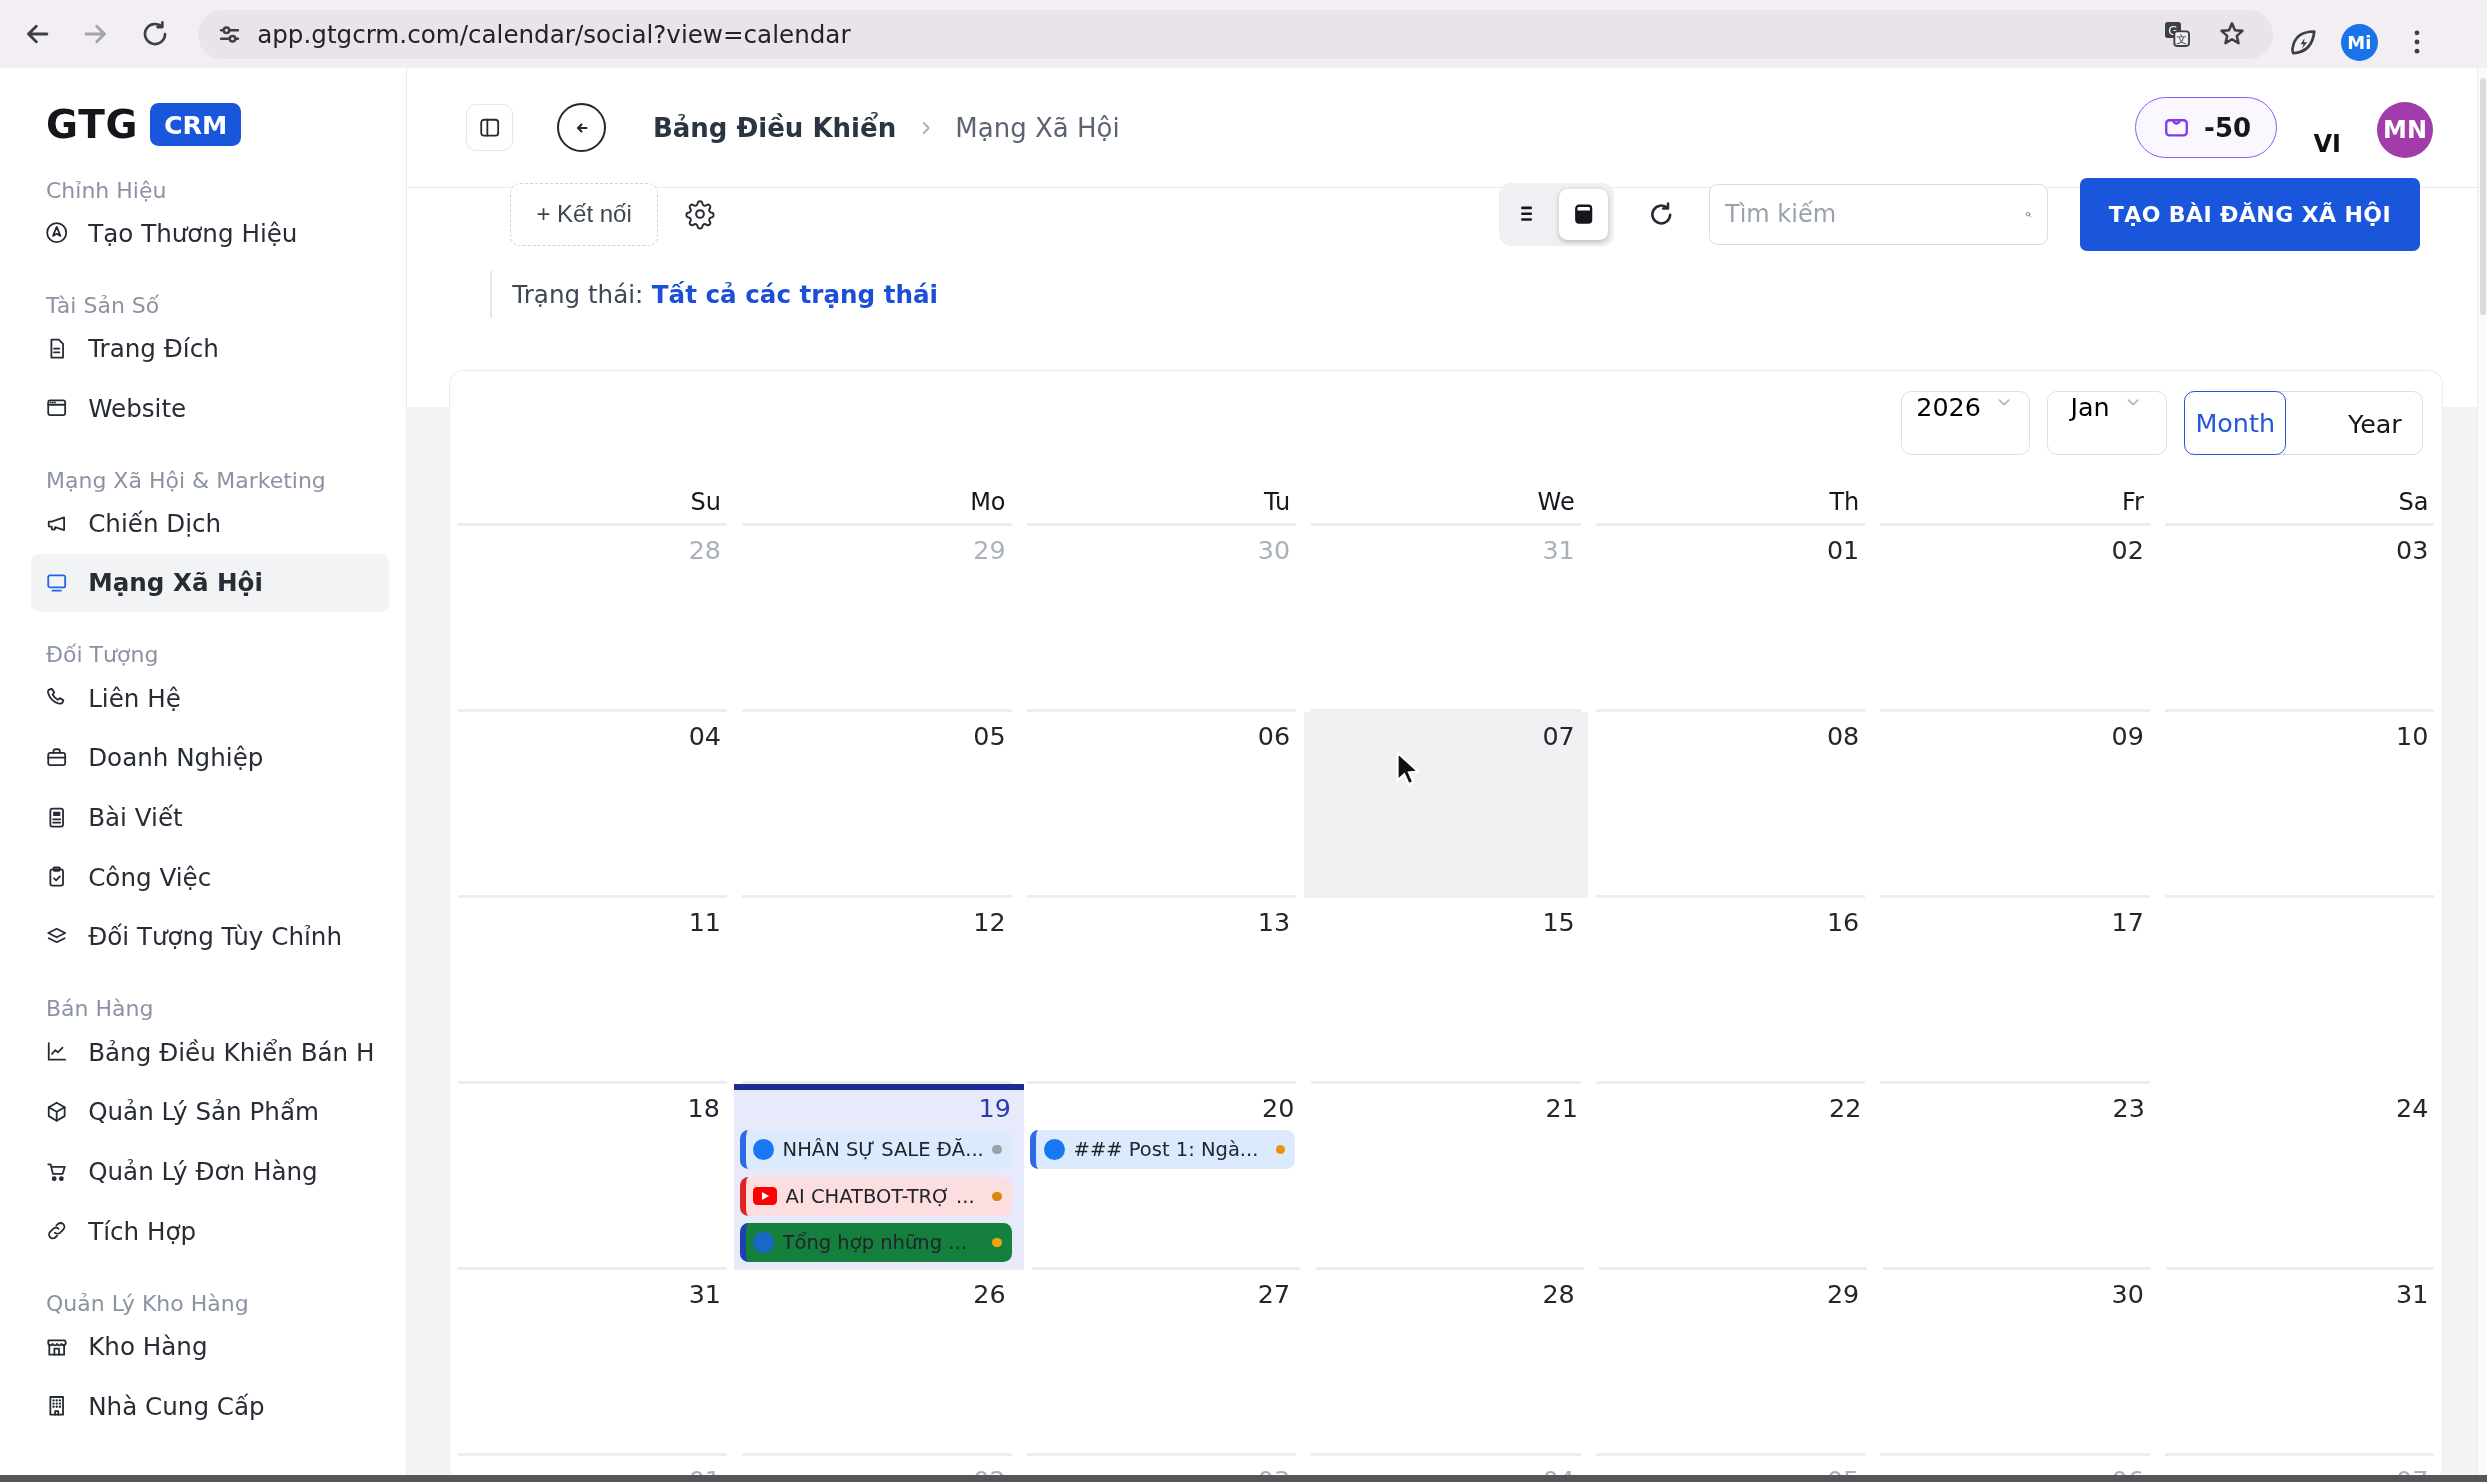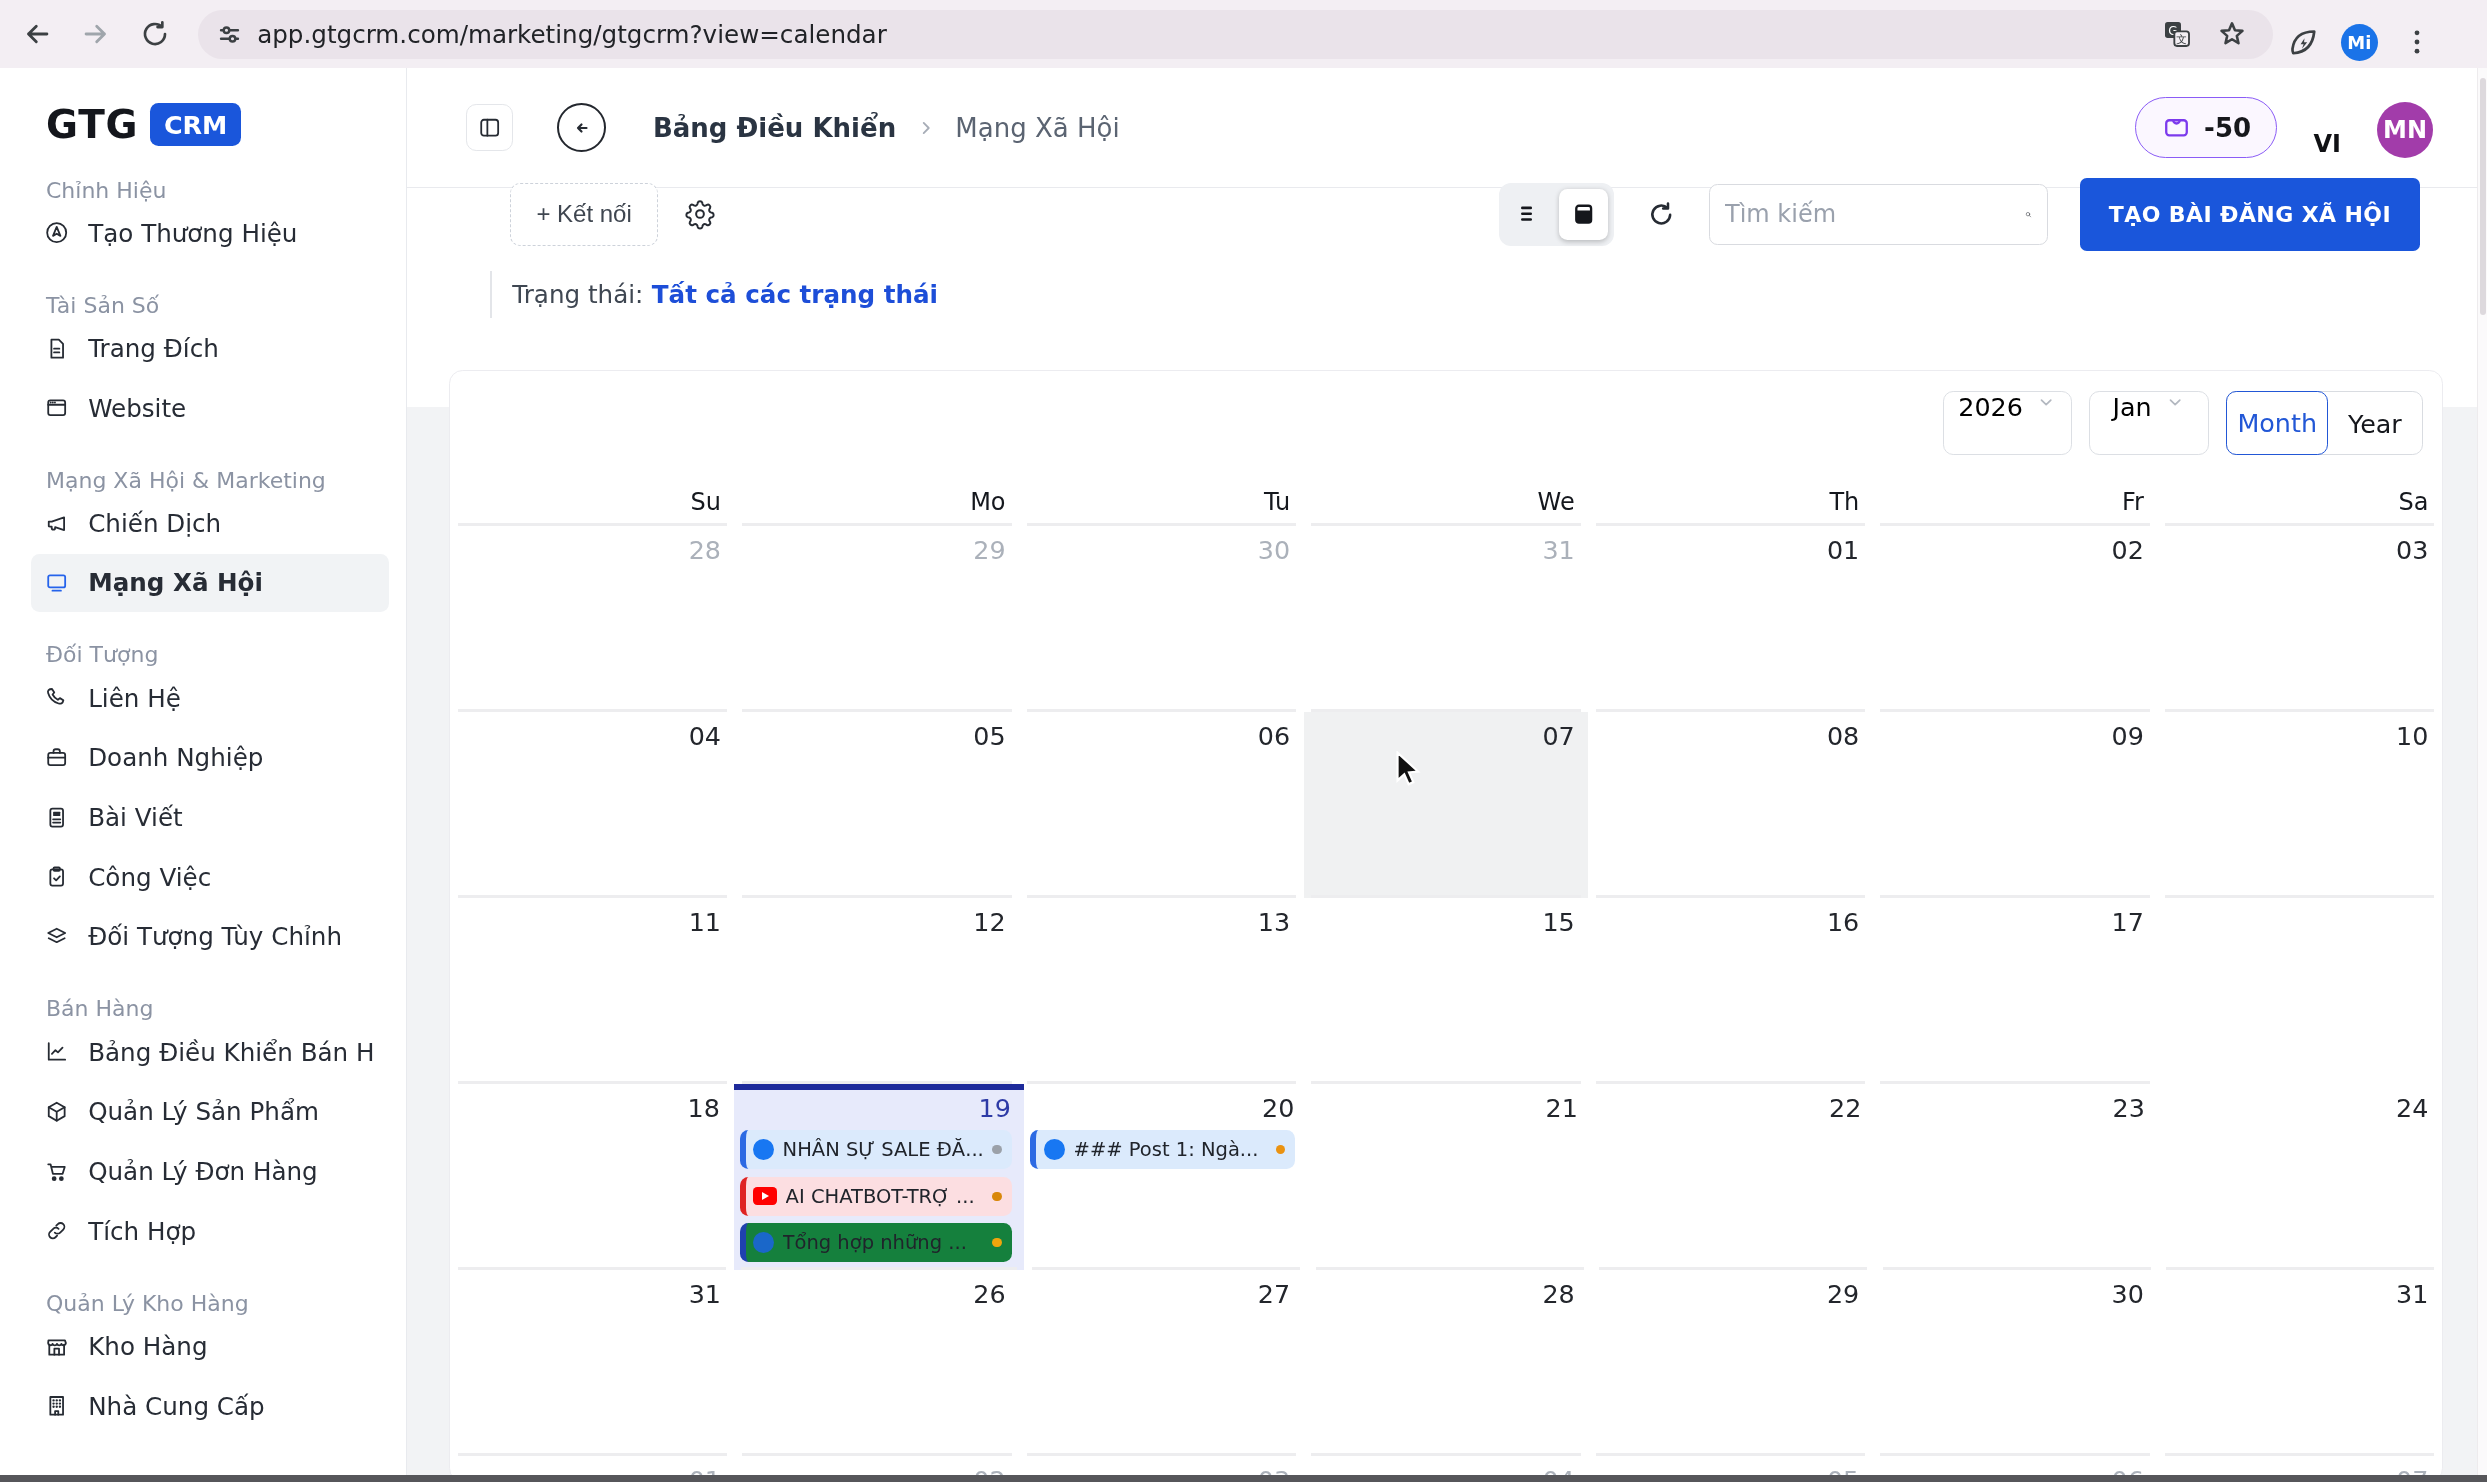--- a/index.html
+++ b/index.html
@@ -73,21 +73,21 @@
     border-left:2.5px solid #e3e5e9; padding-left:20.3px; font-size:24.6px; color:#3f4752; gap:8.5px; }
   .status-link { color:#1d4ed8; font-weight:600; cursor:pointer; }
 
   
   .calendar-card { position:absolute; top:302px; left:42px; width:1994px; height:1112px;
     background:#fff; border:0.8px solid #ececf0; border-radius:13.6px; overflow:hidden; }
   .cal-controls { position:absolute; top:18.6px; right:18.6px; height:66px; display:flex; gap:17px; align-items:center; }
   .sel-box { height:64px; border:0.8px solid #dcdfe4; border-radius:10.2px; background:#fff;
     display:flex; justify-content:center; gap:13.6px; font-size:25.4px; color:#000000; cursor:pointer; }
   .sel-year { width:129px; } .sel-month { width:120px; }
-  .view-toggle { height:64px; border:0.8px solid #d9dce1; border-radius:10.2px; display:flex; background:#fff; }
+  .view-toggle { height:64px; border:0.8px solid #d9dce1; border-radius:10.2px; display:flex; background:#fff;gap:42px; }
   .vt-btn { height:64px; display:flex; align-items:center; justify-content:center; font-size:25.4px; cursor:pointer; }
   .vt-month { width:102px; border:1.7px solid #2257d6; border-radius:10.2px; color:#2257d6; margin:-0.8px; background:#fff; }
   .vt-year { width:95px; color:#15171c; }
 
   .cal-weekdays { position:absolute; top:114px; left:0; right:0; height:41px;
     display:grid; grid-template-columns:repeat(7,1fr); }
   .wd-cell { position:relative; text-align:right; padding-right:13.6px; font-size:24px; font-weight:500;
     color:#15181e; line-height:34px; }
   .wd-cell::after, .day-cell::after { content:""; position:absolute; left:7.6px; right:7.6px; bottom:0;
     height:3.4px; background:#ededef; }
@@ -137,21 +137,21 @@
     <svg class="ic" width="32" height="32" viewBox="0 0 24 24" style="stroke:#3c4043;stroke-width:2">
         <path d="M19.5 12a7.5 7.5 0 1 1-2.2-5.3M17.5 3.2v3.6h-3.6"></path>
       </svg>
   </div>
   <div class="url-pill">
     <svg class="ic" width="29" height="29" viewBox="0 0 24 24" style="stroke:#3c4043;stroke-width:2">
         <path d="M5 8.5h14M5 15.5h14"></path>
         <circle cx="9.5" cy="8.5" r="2.3" fill="#eae3ea"></circle>
         <circle cx="14.5" cy="15.5" r="2.3" fill="#eae3ea"></circle>
       </svg>
-    <div class="url-text">app.gtgcrm.com/marketing/gtgcrm?view=calendar</div>
+    <div class="url-text">app.gtgcrm.com/calendar/social?view=calendar</div>
     <div class="pill-right">
       <svg width="32" height="32" viewBox="0 0 24 24">
         <rect x="3" y="3" width="12" height="12" rx="2" fill="#3c4043"></rect>
         <text x="9" y="12.5" font-size="9" fill="#fff" text-anchor="middle" font-family="DejaVu Sans">G</text>
         <rect x="10" y="10" width="11" height="11" rx="2" fill="#f3eef3" stroke="#3c4043" stroke-width="1.4"></rect>
         <text x="15.5" y="18.5" font-size="8" fill="#3c4043" text-anchor="middle" font-family="DejaVu Sans">文</text>
       </svg>
       <svg class="ic" width="34" height="34" viewBox="0 0 24 24" style="stroke:#3c4043;stroke-width:1.8">
           <path d="M12 4.5l2.1 4.9 5.3.4-4 3.5 1.2 5.2L12 15.7l-4.6 2.8 1.2-5.2-4-3.5 5.3-.4z"></path>
         </svg>

